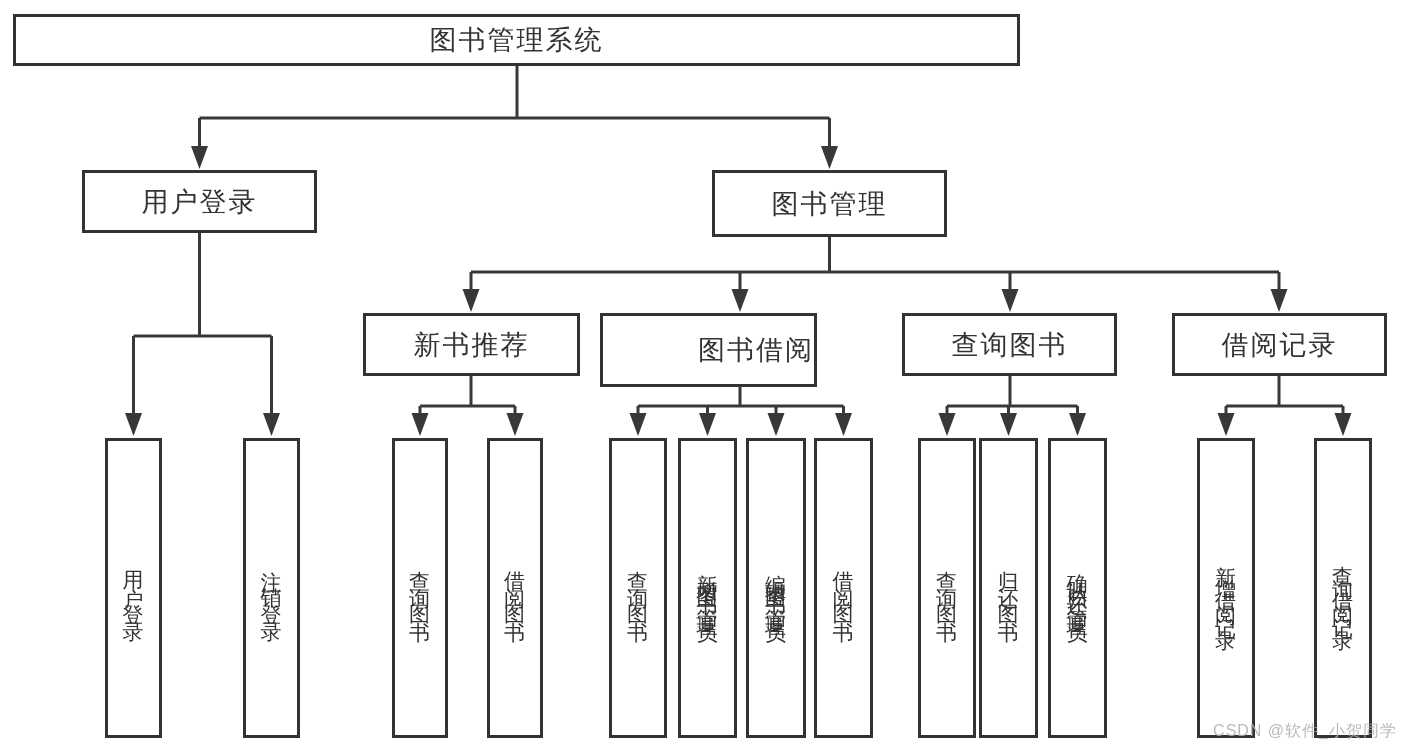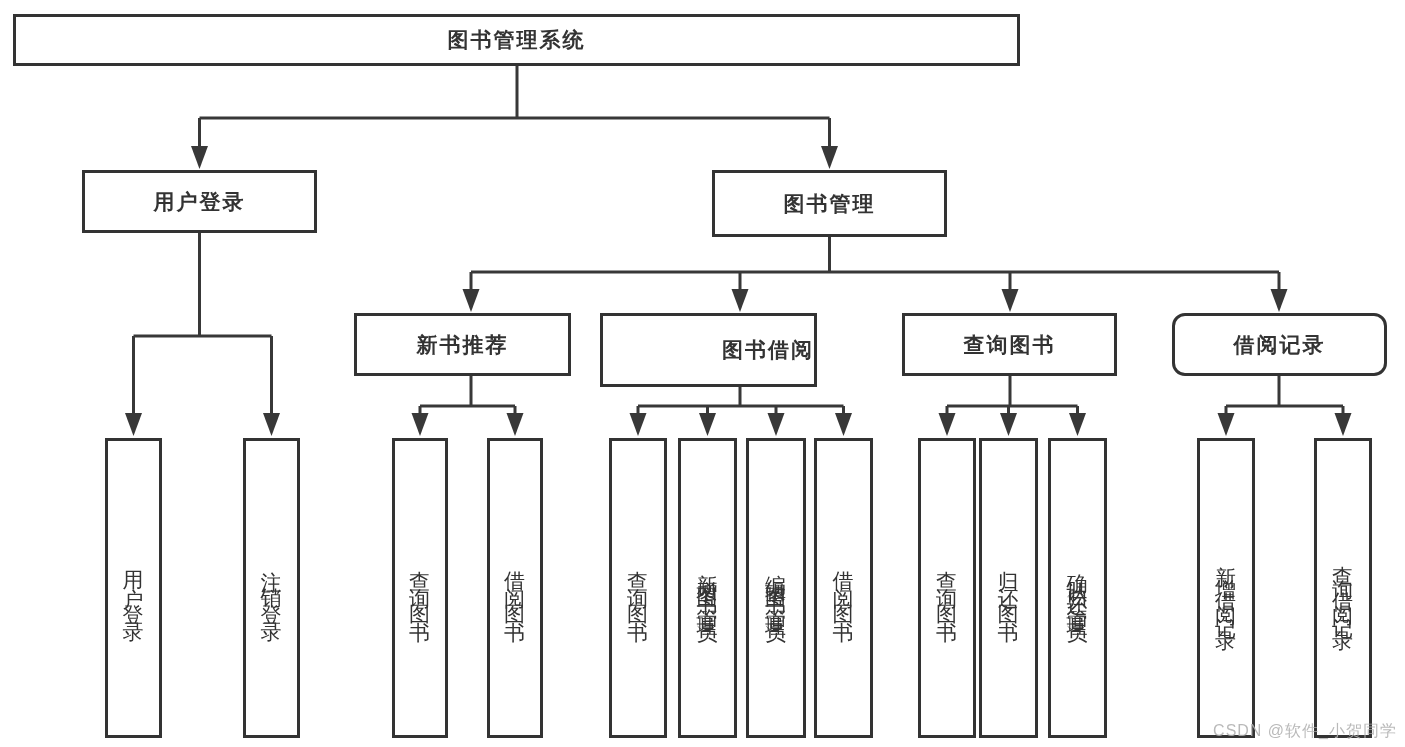--- a/index.html
+++ b/index.html
@@ -42,25 +42,24 @@
   .hbox,.vbox{
     position:absolute;
     background:var(--box_fill);
     border:3px solid var(--box_border);
     z-index:2;
     display:flex;
     align-items:center;
     justify-content:center;
   }
   .hbox span{
-    font-size:21px;
+    font-size:27px;
     letter-spacing:2px;
     color:var(--text);
     white-space:nowrap;
-    font-weight:bold;
   }
   .vbox{top:438px;height:300px;}
   .vbox span{
     writing-mode:vertical-rl;
     text-orientation:mixed;
     font-size:21px;
     color:var(--text);
     line-height:1;
     white-space:nowrap;
   }
@@ -138,30 +137,30 @@
     <span>图书管理系统</span>
   </div>
 
   <div class="hbox" style="left:82px;top:170px;width:235px;height:63px;">
     <span>用户登录</span>
   </div>
   <div class="hbox" style="left:712px;top:170px;width:235px;height:67px;">
     <span>图书管理</span>
   </div>
 
-  <div class="hbox" style="left:354px;top:313px;width:217px;height:63px;">
+  <div class="hbox" style="left:363px;top:313px;width:217px;height:63px;">
     <span>新书推荐</span>
   </div>
   <div class="hbox" style="left:600px;top:313px;width:217px;height:74px;justify-content:flex-end;">
     <span>图书借阅</span>
   </div>
   <div class="hbox" style="left:902px;top:313px;width:215px;height:63px;">
     <span>查询图书</span>
   </div>
-  <div class="hbox" style="left:1172px;top:313px;width:215px;height:63px;border-radius:13px;">
+  <div class="hbox" style="left:1172px;top:313px;width:215px;height:63px;">
     <span>借阅记录</span>
   </div>
 
   <div class="vbox sp4" style="left:105px;width:57px;">
     <span>用户登录</span>
   </div>
   <div class="vbox sp4" style="left:243px;width:57px;">
     <span>注销登录</span>
   </div>
 

